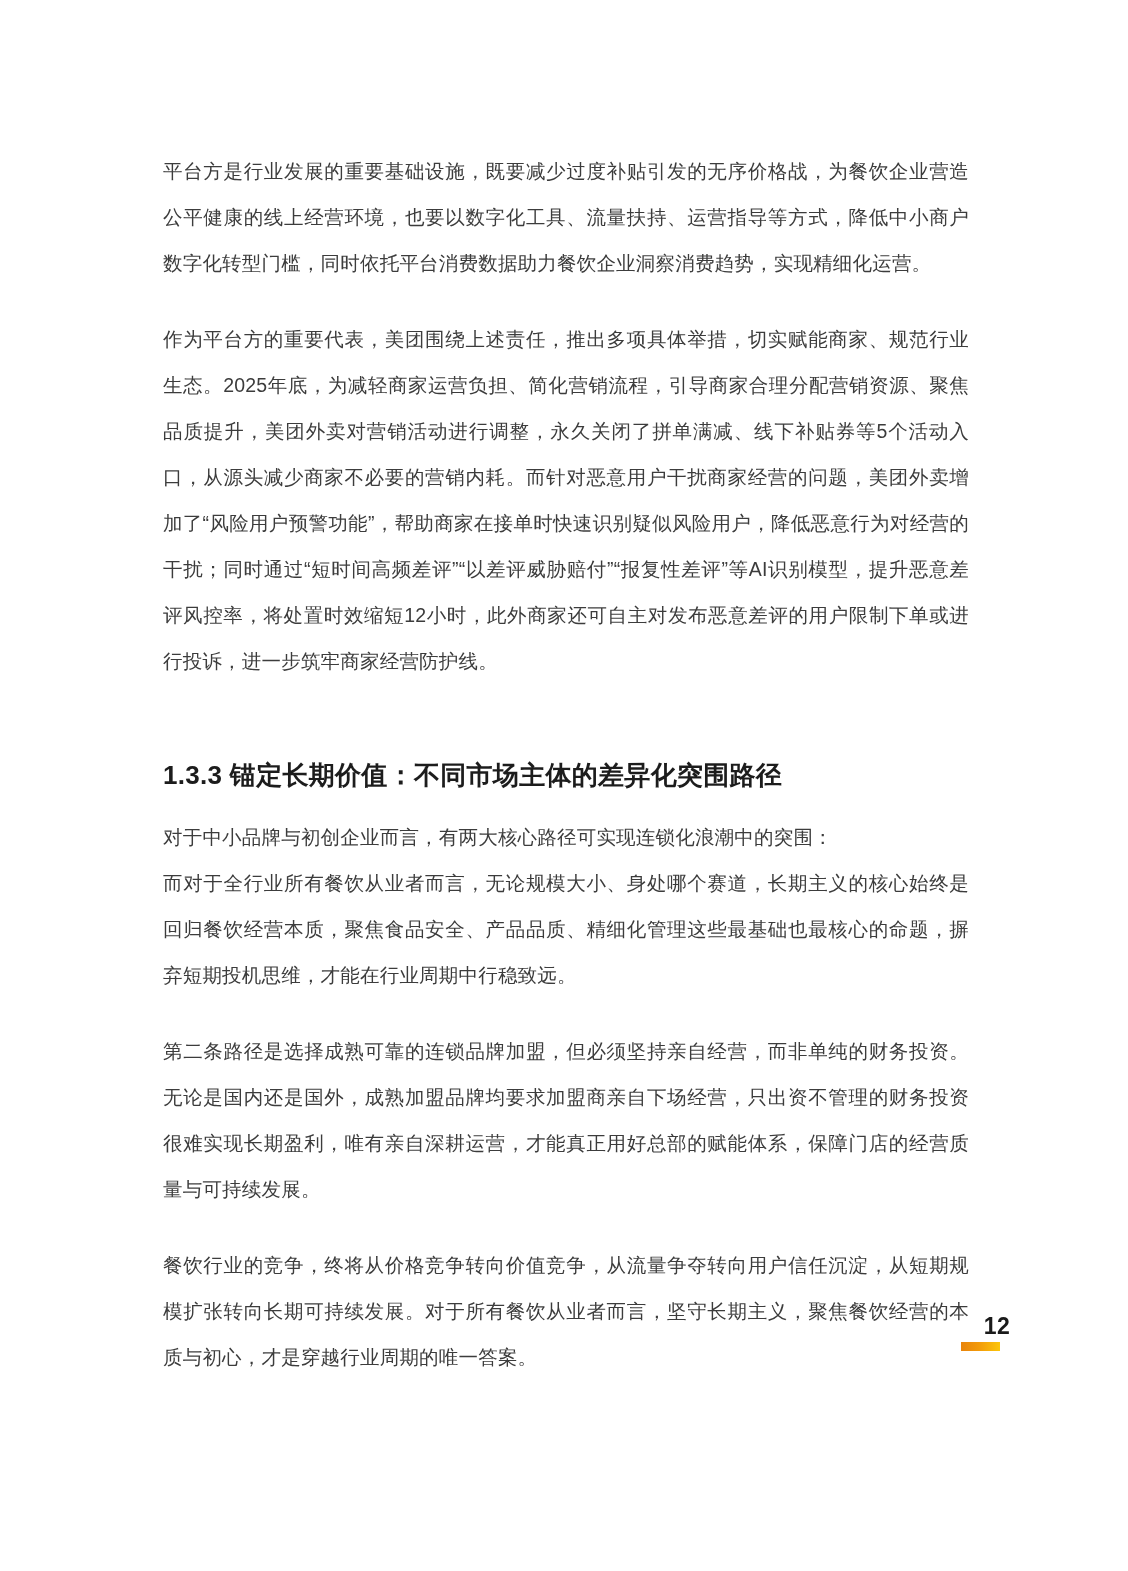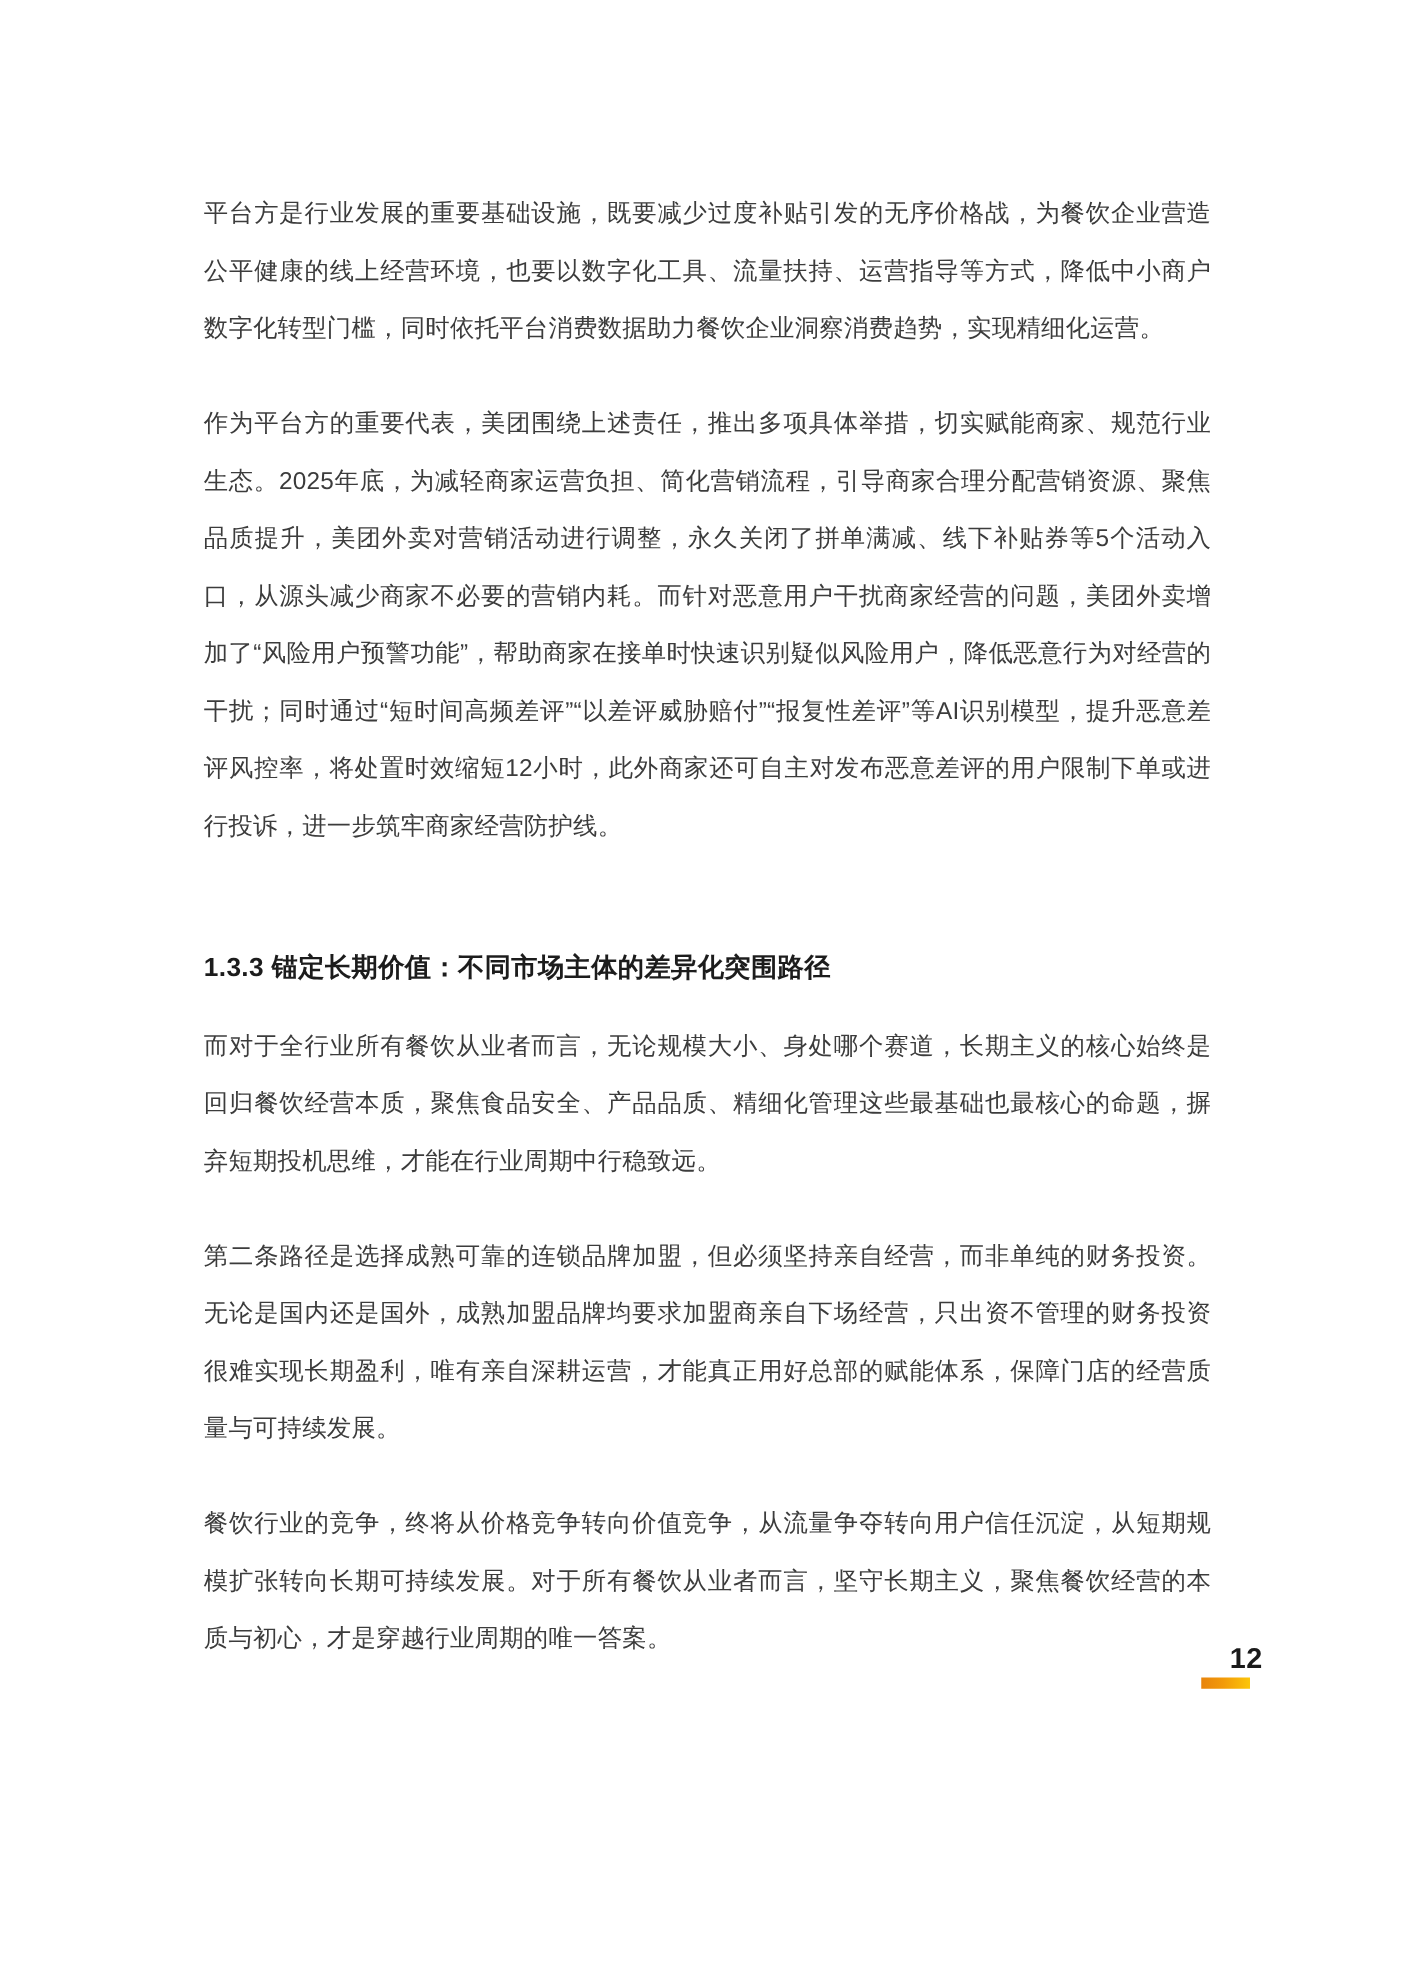--- a/index.html
+++ b/index.html
@@ -34,21 +34,21 @@
     margin: 0 0 30px 0;
     font-weight: 400;
   }
   .para:last-child {
     margin-bottom: 0;
   }
   .para-tight {
     margin-bottom: 0;
   }
   .section-heading {
-    font-size: 21px;
+    font-size: 26px;
     line-height: 34px;
     color: #1c1c1c;
     font-weight: 700;
     letter-spacing: 0.3px;
     margin: 0 0 22px 0;
   }
   .spacer-before-heading {
     height: 44px;
   }
   .footer {
@@ -82,20 +82,21 @@
 
     <p class="para">平台方是行业发展的重要基础设施，既要减少过度补贴引发的无序价格战，为餐饮企业营造公平健康的线上经营环境，也要以数字化工具、流量扶持、运营指导等方式，降低中小商户数字化转型门槛，同时依托平台消费数据助力餐饮企业洞察消费趋势，实现精细化运营。</p>
 
     <p class="para">作为平台方的重要代表，美团围绕上述责任，推出多项具体举措，切实赋能商家、规范行业生态。2025年底，为减轻商家运营负担、简化营销流程，引导商家合理分配营销资源、聚焦品质提升，美团外卖对营销活动进行调整，永久关闭了拼单满减、线下补贴券等5个活动入口，从源头减少商家不必要的营销内耗。而针对恶意用户干扰商家经营的问题，美团外卖增加了“风险用户预警功能”，帮助商家在接单时快速识别疑似风险用户，降低恶意行为对经营的干扰；同时通过“短时间高频差评”“以差评威胁赔付”“报复性差评”等AI识别模型，提升恶意差评风控率，将处置时效缩短12小时，此外商家还可自主对发布恶意差评的用户限制下单或进行投诉，进一步筑牢商家经营防护线。</p>
 
     <div class="spacer-before-heading"></div>
 
     <h3 class="section-heading">1.3.3 锚定长期价值：不同市场主体的差异化突围路径</h3>
 
 
+    <p class="para para-tight">对于中小品牌与初创企业而言，有两大核心路径可实现连锁化浪潮中的突围：</p>
 
 
     <p class="para">而对于全行业所有餐饮从业者而言，无论规模大小、身处哪个赛道，长期主义的核心始终是回归餐饮经营本质，聚焦食品安全、产品品质、精细化管理这些最基础也最核心的命题，摒弃短期投机思维，才能在行业周期中行稳致远。</p>
 
     <p class="para">第二条路径是选择成熟可靠的连锁品牌加盟，但必须坚持亲自经营，而非单纯的财务投资。无论是国内还是国外，成熟加盟品牌均要求加盟商亲自下场经营，只出资不管理的财务投资很难实现长期盈利，唯有亲自深耕运营，才能真正用好总部的赋能体系，保障门店的经营质量与可持续发展。</p>
 
     <p class="para">餐饮行业的竞争，终将从价格竞争转向价值竞争，从流量争夺转向用户信任沉淀，从短期规模扩张转向长期可持续发展。对于所有餐饮从业者而言，坚守长期主义，聚焦餐饮经营的本质与初心，才是穿越行业周期的唯一答案。</p>
 
   </div>
 

